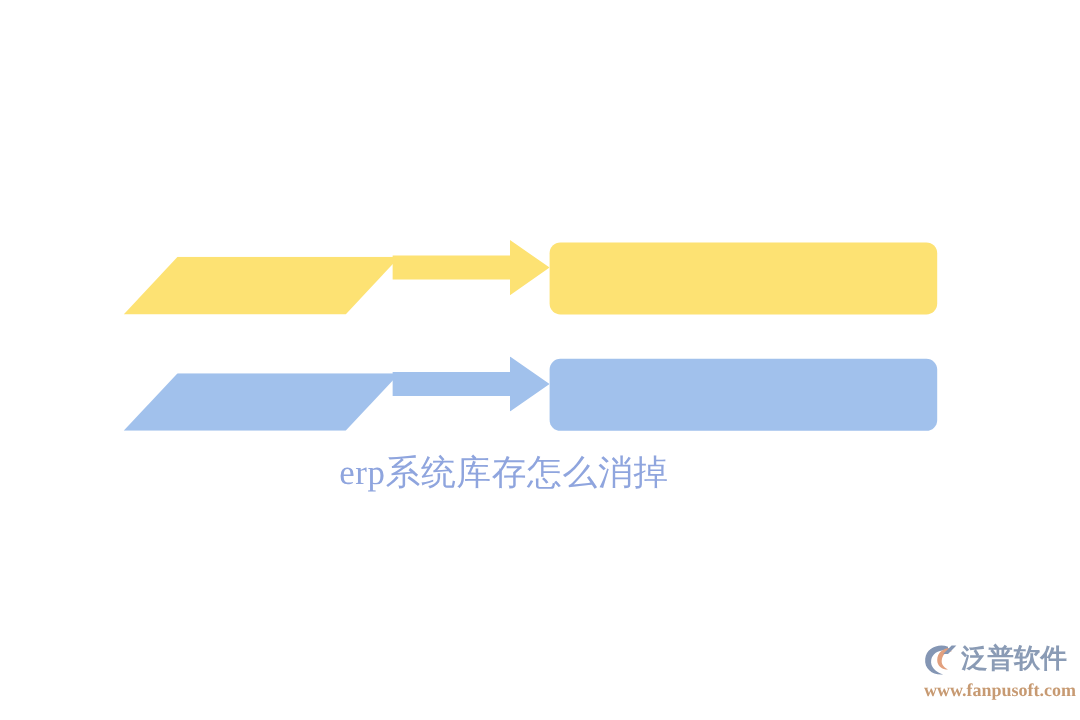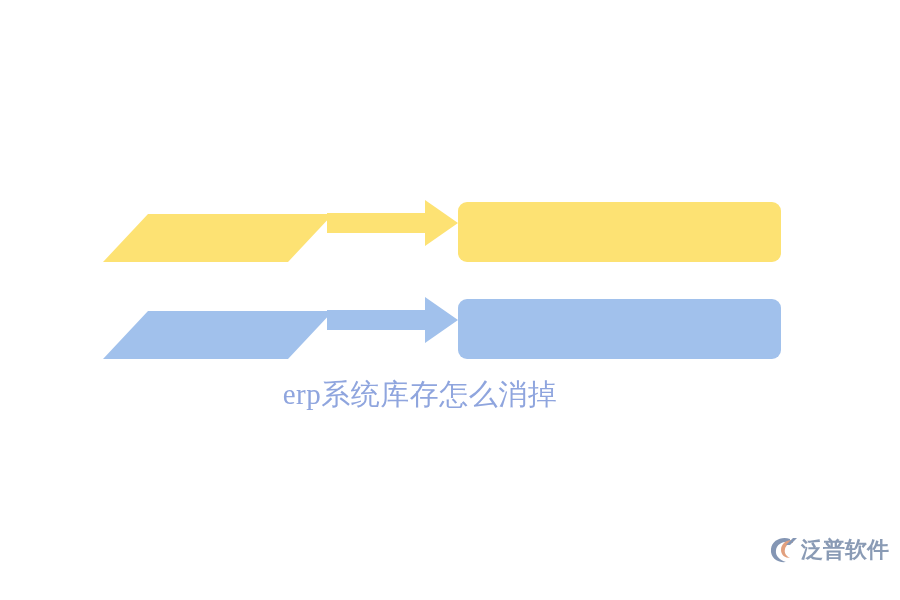--- a/index.html
+++ b/index.html
@@ -186,15 +186,16 @@
     <div class="wm-top">
       <span class="wm-mark">
         <svg width="30" height="28" viewBox="0 0 30 28" xmlns="http://www.w3.org/2000/svg">
           <path d="M22,3 C14,0 4,4 3,13 C2,22 10,27 18,26 C12,24 7,20 8,14 C9,8 15,5 22,6 Z" fill="#8496b4"></path>
           <path d="M24,4 C18,4 13,8 13,14 C13,19 17,22 22,22 C18,20 16,17 17,13 C18,9 21,7 25,7 Z" fill="#e2a07e"></path>
           <path d="M25,2 L29,2 L22,9 L18,9 Z" fill="#8496b4"></path>
         </svg>
       </span>
       <span class="wm-name">泛普软件</span>
     </div>
+    <div class="wm-url">www.fanpusoft.com</div>
   </div>
 
 </div>
 
 </body></html>

